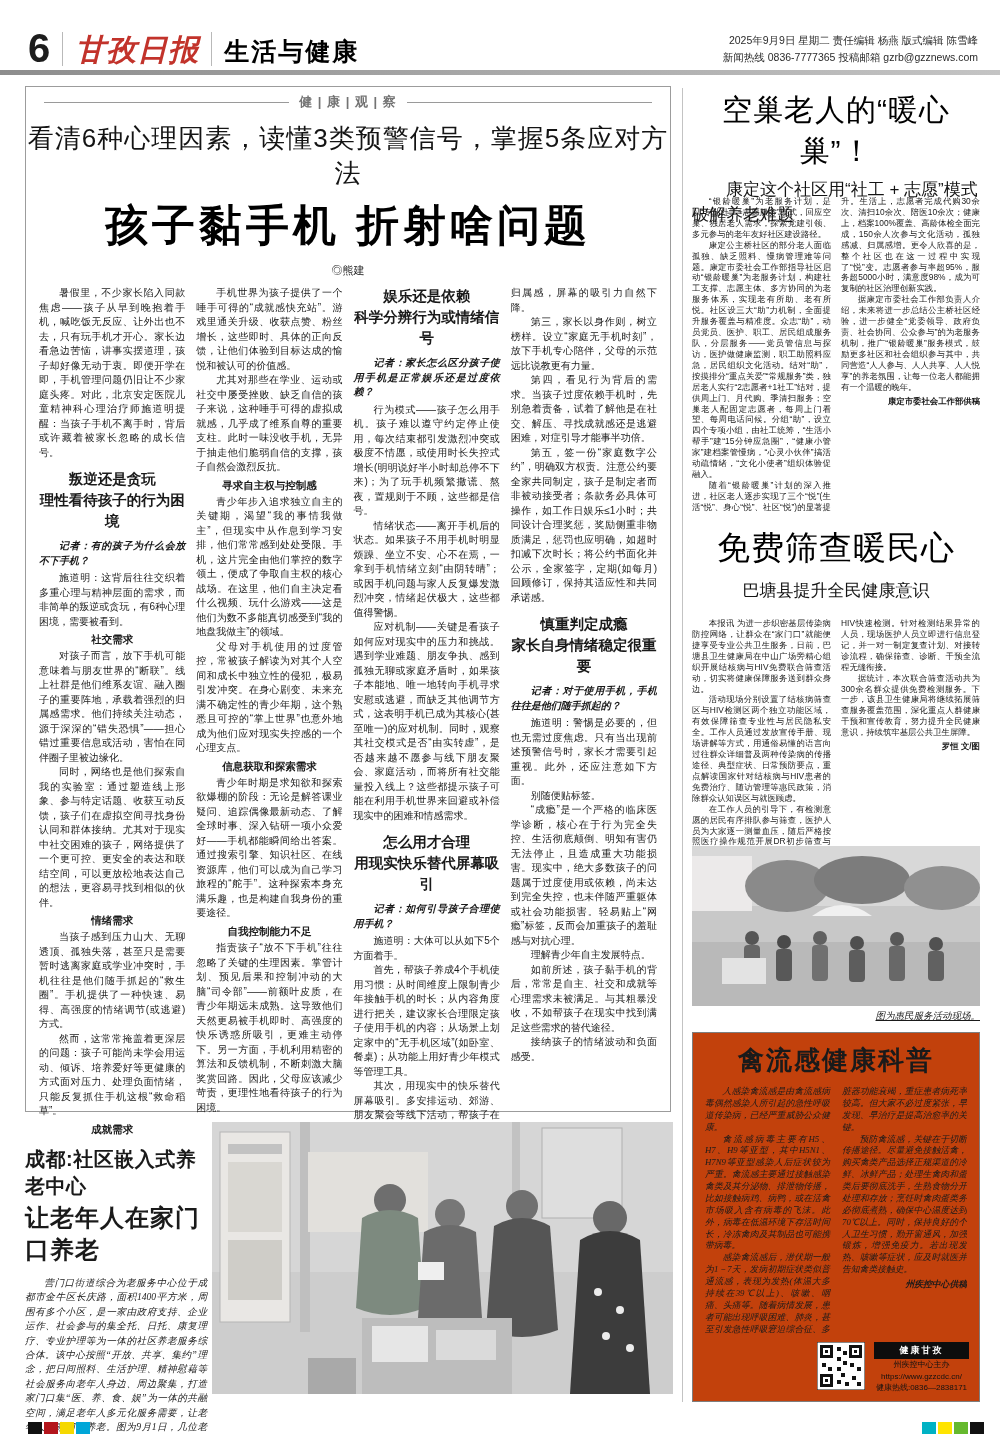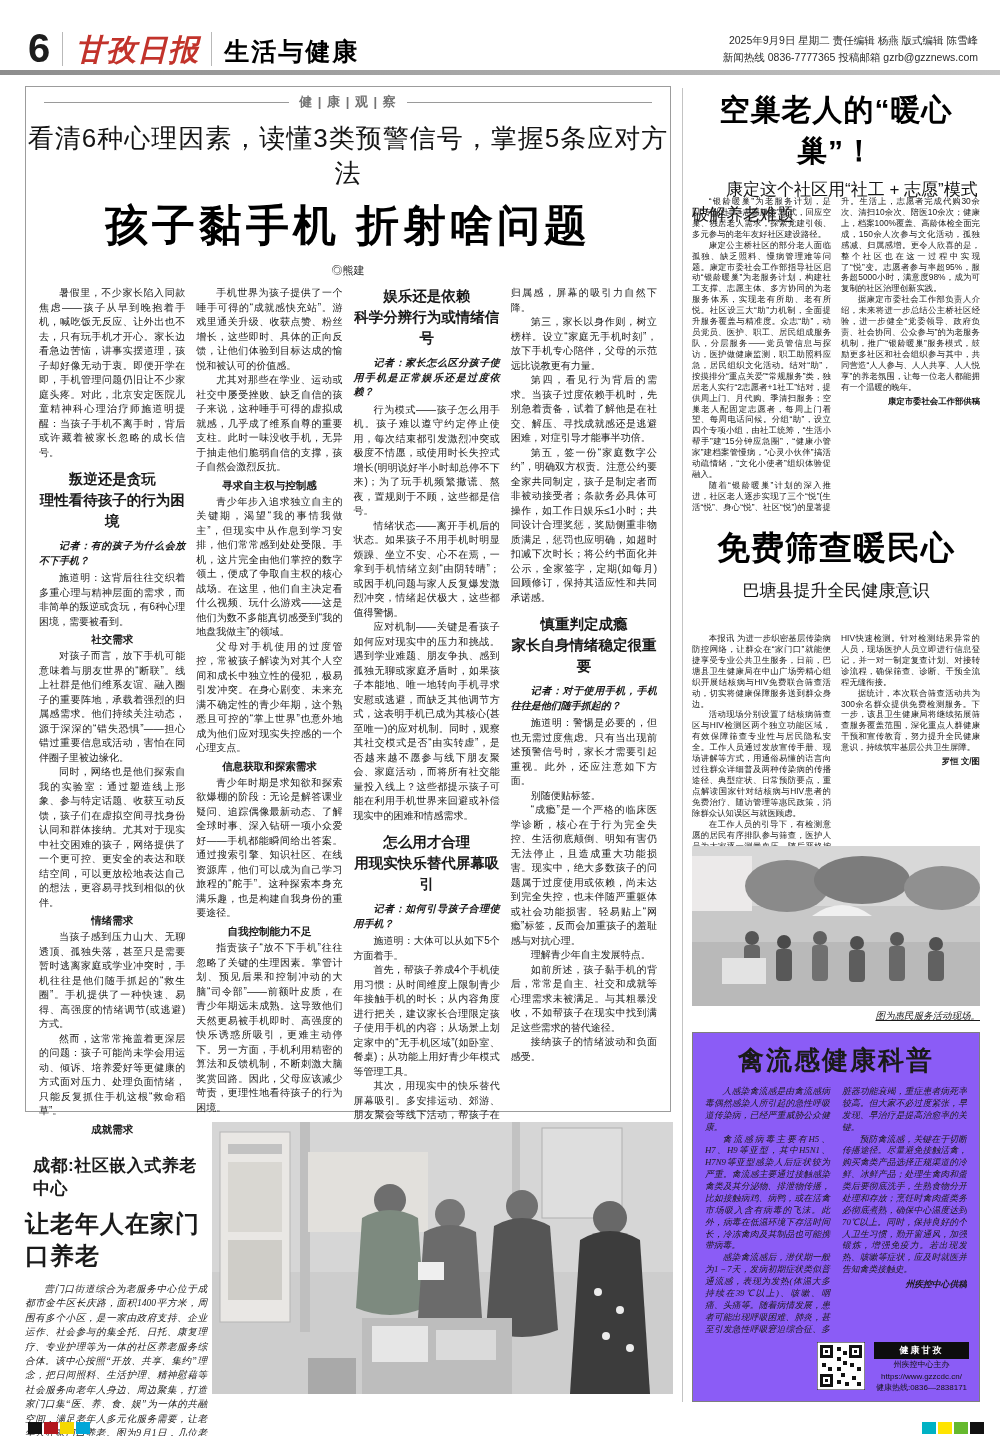--- a/index.html
+++ b/index.html
@@ -30,42 +30,42 @@
   .fh2{font-weight:bold;font-size:14.5px;text-align:center;white-space:pre-line;
        margin:9px 0 7px;line-height:1.45;text-indent:0;}
   .fh3{font-weight:bold;font-size:10.5px;text-align:center;margin:3px 0 2px;text-indent:0;}
   .fq{font-family:"Liberation Serif",serif;font-style:italic;font-weight:bold;
       text-indent:2em;margin:3px 0;}
   .fcredit{text-align:right;margin-top:3px;font-weight:bold;}
   
   .vrule{position:absolute;left:682px;top:88px;width:1px;height:1314px;background:#c3c3c3;}
   
   .rart{position:absolute;left:692px;width:288px;}
-  .r-head{font-size:30px;font-weight:bold;text-align:center;letter-spacing:1px;margin:0;color:#000;}
+  .r-head{font-size:30px;font-weight:normal;text-align:center;letter-spacing:1px;margin:0;color:#000;}
   .r-sub{font-size:17px;line-height:1.45;margin-top:6px;text-indent:2em;color:#141414;font-weight:500;}
   .r-sub-c{font-size:17px;text-align:center;margin-top:8px;color:#141414;font-weight:500;}
   .r-flow{column-count:2;column-gap:10px;font-size:8.4px;line-height:1.3;text-align:justify;
           overflow:hidden;column-fill:auto;}
   .photo-frame{position:absolute;background:#cfcfcf;overflow:hidden;}
   .pcap{font-family:"Liberation Serif",serif;font-style:italic;font-size:9.5px;color:#1a1a1a;}
   
   .flu-box{position:absolute;left:692px;top:1032px;width:288px;height:370px;
-           border:1px solid #7e7e7e;box-sizing:border-box;background:#8b5cf6;}
+           border:1px solid #7e7e7e;box-sizing:border-box;background:#c2410c;}
   .flu-head{font-size:26px;font-weight:bold;text-align:center;margin:10px 0 8px;letter-spacing:2px;}
   .flu-flow{margin:0 12px;height:258px;column-count:2;column-gap:12px;font-size:8.8px;line-height:1.35;
             text-align:justify;overflow:hidden;column-fill:auto;
             font-family:"Liberation Serif",serif;font-style:italic;}
   .qr-wrap{position:absolute;right:10px;bottom:8px;width:152px;display:flex;gap:9px;}
   .qr-right{flex:1;}
   .qr-label{background:#0d0d0d;color:#fff;font-size:9px;font-weight:bold;text-align:center;
             padding:2px 0;letter-spacing:2px;font-style:normal;font-family:"Liberation Sans",sans-serif;}
   .qr-line{font-size:8px;text-align:center;line-height:1.4;font-family:"Liberation Sans",sans-serif;color:#111;}
   
   .bl-art{position:absolute;left:25px;top:1146px;width:182px;}
-  .bl-h1{font-size:17px;font-weight:bold;margin:8px;letter-spacing:0.5px;}
+  .bl-h1{font-size:20px;font-weight:bold;margin:0;letter-spacing:0.5px;}
   .bl-h2{font-size:24px;font-weight:bold;margin:2px 0 10px;letter-spacing:1px;}
   .bl-body{font-family:"Liberation Serif",serif;font-style:italic;font-size:9.6px;line-height:1.5;
            text-align:justify;text-indent:2em;}
   
   .center-photo{left:212px;top:1122px;width:461px;height:272px;}
   .center-cap{position:absolute;left:212px;top:1449px;width:461px;text-align:center;}
   .shot-b{left:692px;top:846px;width:288px;height:160px;}
   .shot-b-cap{position:absolute;left:692px;top:1010px;width:288px;text-align:right;text-decoration:underline;}
   
   .regs{position:absolute;bottom:2px;height:12px;display:flex;}
@@ -160,21 +160,21 @@
       <div class="fp">康定公主桥社区的部分老人面临孤独、缺乏照料、慢病管理难等问题。康定市委社会工作部指导社区启动“银龄暖巢”为老服务计划，构建社工支撑、志愿主体、多方协同的为老服务体系，实现老有所助、老有所悦。社区设三大“助”力机制，全面提升服务覆盖与精准度。众志“助”，动员党员、医护、职工、居民组成服务队，分层服务——党员管信息与探访，医护做健康监测，职工助照料应急，居民组织文化活动。结对“助”，按摸排分“重点关爱”“常规服务”类，独居老人实行“2志愿者+1社工”结对，提供周上门、月代购、季清扫服务；空巢老人配固定志愿者，每周上门看望、每周电话问候。分组“助”，设立四个专项小组，由社工统筹，“生活小帮手”建“15分钟应急圈”，“健康小管家”建档案管慢病，“心灵小伙伴”搞活动疏情绪，“文化小使者”组织体验促融入。</div>
       <div class="fp">随着“银龄暖巢”计划的深入推进，社区老人逐步实现了三个“悦”(生活“悦”、身心“悦”、社区“悦”)的显著提升。生活上，志愿者完成代购30余次、清扫10余次、陪医10余次；健康上，档案100%覆盖、高龄体检全面完成，150余人次参与文化活动，孤独感减、归属感增。更令人欣喜的是，整个社区也在这一过程中实现了“悦”变。志愿者参与率超95%，服务超5000小时，满意度98%，成为可复制的社区治理创新实践。</div>
       <div class="fp">据康定市委社会工作部负责人介绍，未来将进一步总结公主桥社区经验，进一步健全“党委领导、政府负责、社会协同、公众参与”的为老服务机制，推广“银龄暖巢”服务模式，鼓励更多社区和社会组织参与其中，共同营造“人人参与、人人共享、人人悦享”的养老氛围，让每一位老人都能拥有一个温暖的晚年。</div>
       <div class="fcredit">康定市委社会工作部供稿</div>
     </div>
 
   <div class="rart" style="top:526px;">
     <div class="r-head" style="font-size:33px;">免费筛查暖民心</div>
     <div class="r-sub-c">巴塘县提升全民健康意识</div>
   </div>
-  <div class="rart r-flow" style="top:633px;height:236px;" id="b-flow">
+  <div class="rart r-flow" style="top:618px;height:236px;" id="b-flow">
       <div class="fp">本报讯 为进一步织密基层传染病防控网络，让群众在“家门口”就能便捷享受专业公共卫生服务，日前，巴塘县卫生健康局在中山广场旁精心组织开展结核病与HIV免费联合筛查活动，切实将健康保障服务送到群众身边。</div>
       <div class="fp">活动现场分别设置了结核病筛查区与HIV检测区两个独立功能区域，有效保障筛查专业性与居民隐私安全。工作人员通过发放宣传手册、现场讲解等方式，用通俗易懂的语言向过往群众详细普及两种传染病的传播途径、典型症状、日常预防要点，重点解读国家针对结核病与HIV患者的免费治疗、随访管理等惠民政策，消除群众认知误区与就医顾虑。</div>
       <div class="fp">在工作人员的引导下，有检测意愿的居民有序排队参与筛查，医护人员为大家逐一测量血压，随后严格按照医疗操作规范开展DR初步筛查与HIV快速检测。针对检测结果异常的人员，现场医护人员立即进行信息登记，并一对一制定复查计划、对接转诊流程，确保筛查、诊断、干预全流程无缝衔接。</div>
       <div class="fp">据统计，本次联合筛查活动共为300余名群众提供免费检测服务。下一步，该县卫生健康局将继续拓展筛查服务覆盖范围，深化重点人群健康干预和宣传教育，努力提升全民健康意识，持续筑牢基层公共卫生屏障。</div>
       <div class="fcredit">罗恒 文/图</div>
     </div>
 
   <div class="photo-frame shot-b">
     <svg width="288" height="160" xmlns="http://www.w3.org/2000/svg">
       <rect width="288" height="160" fill="#c8c8c8"></rect>

